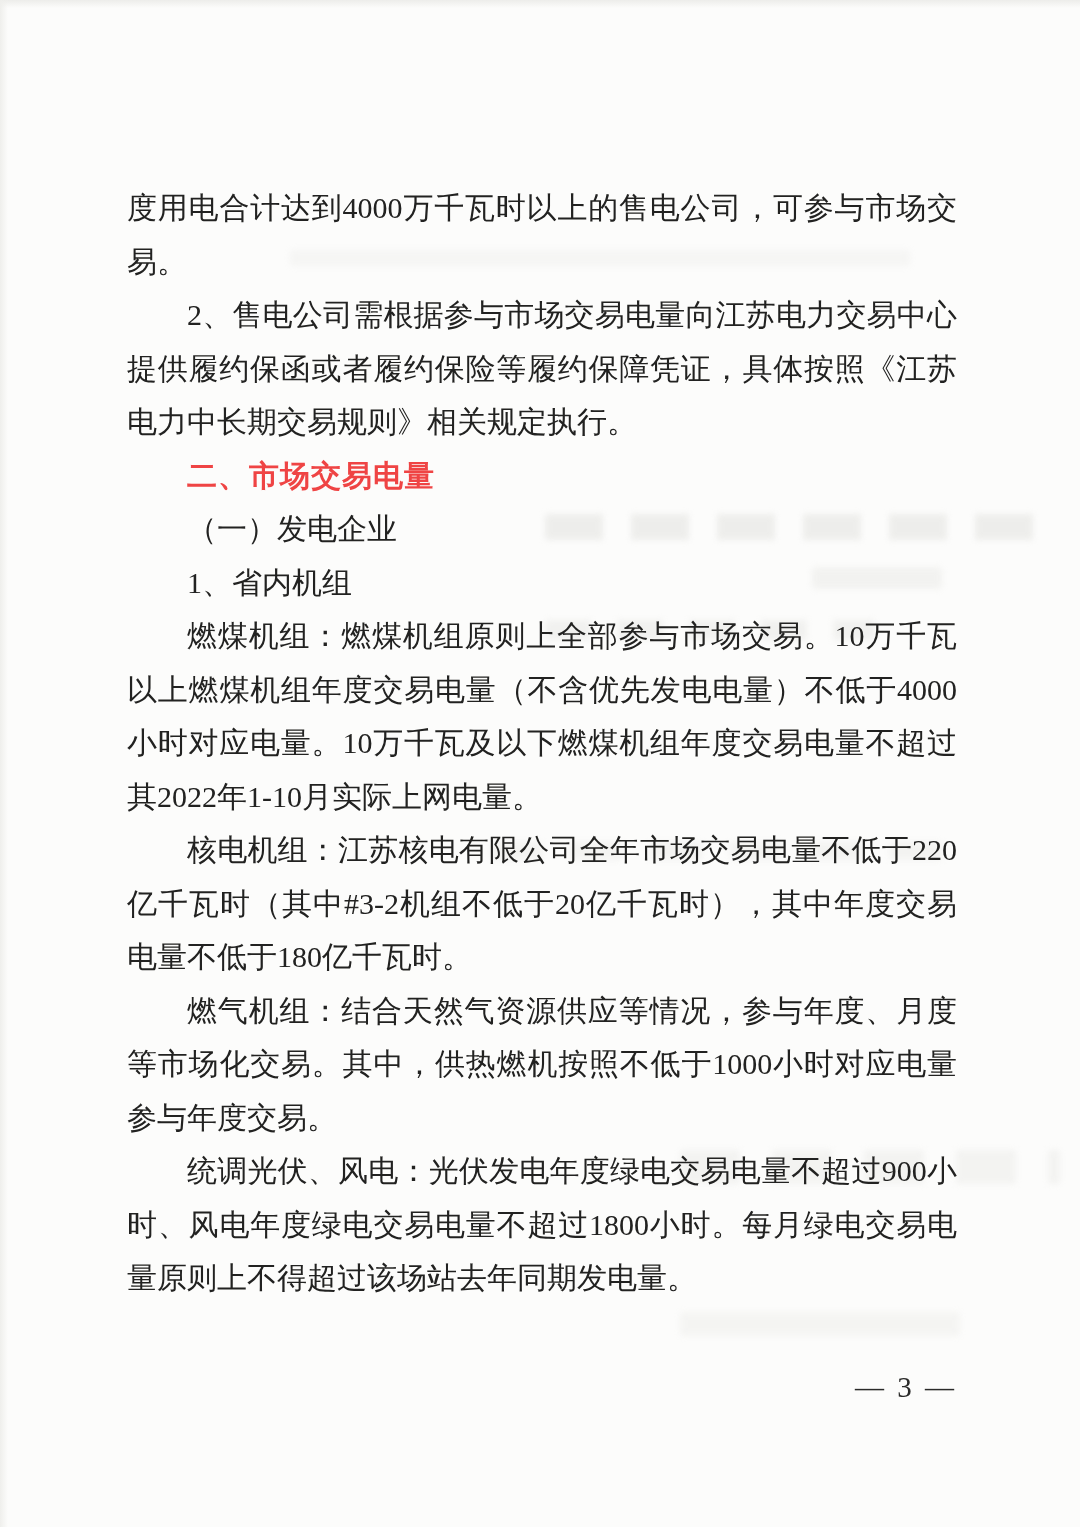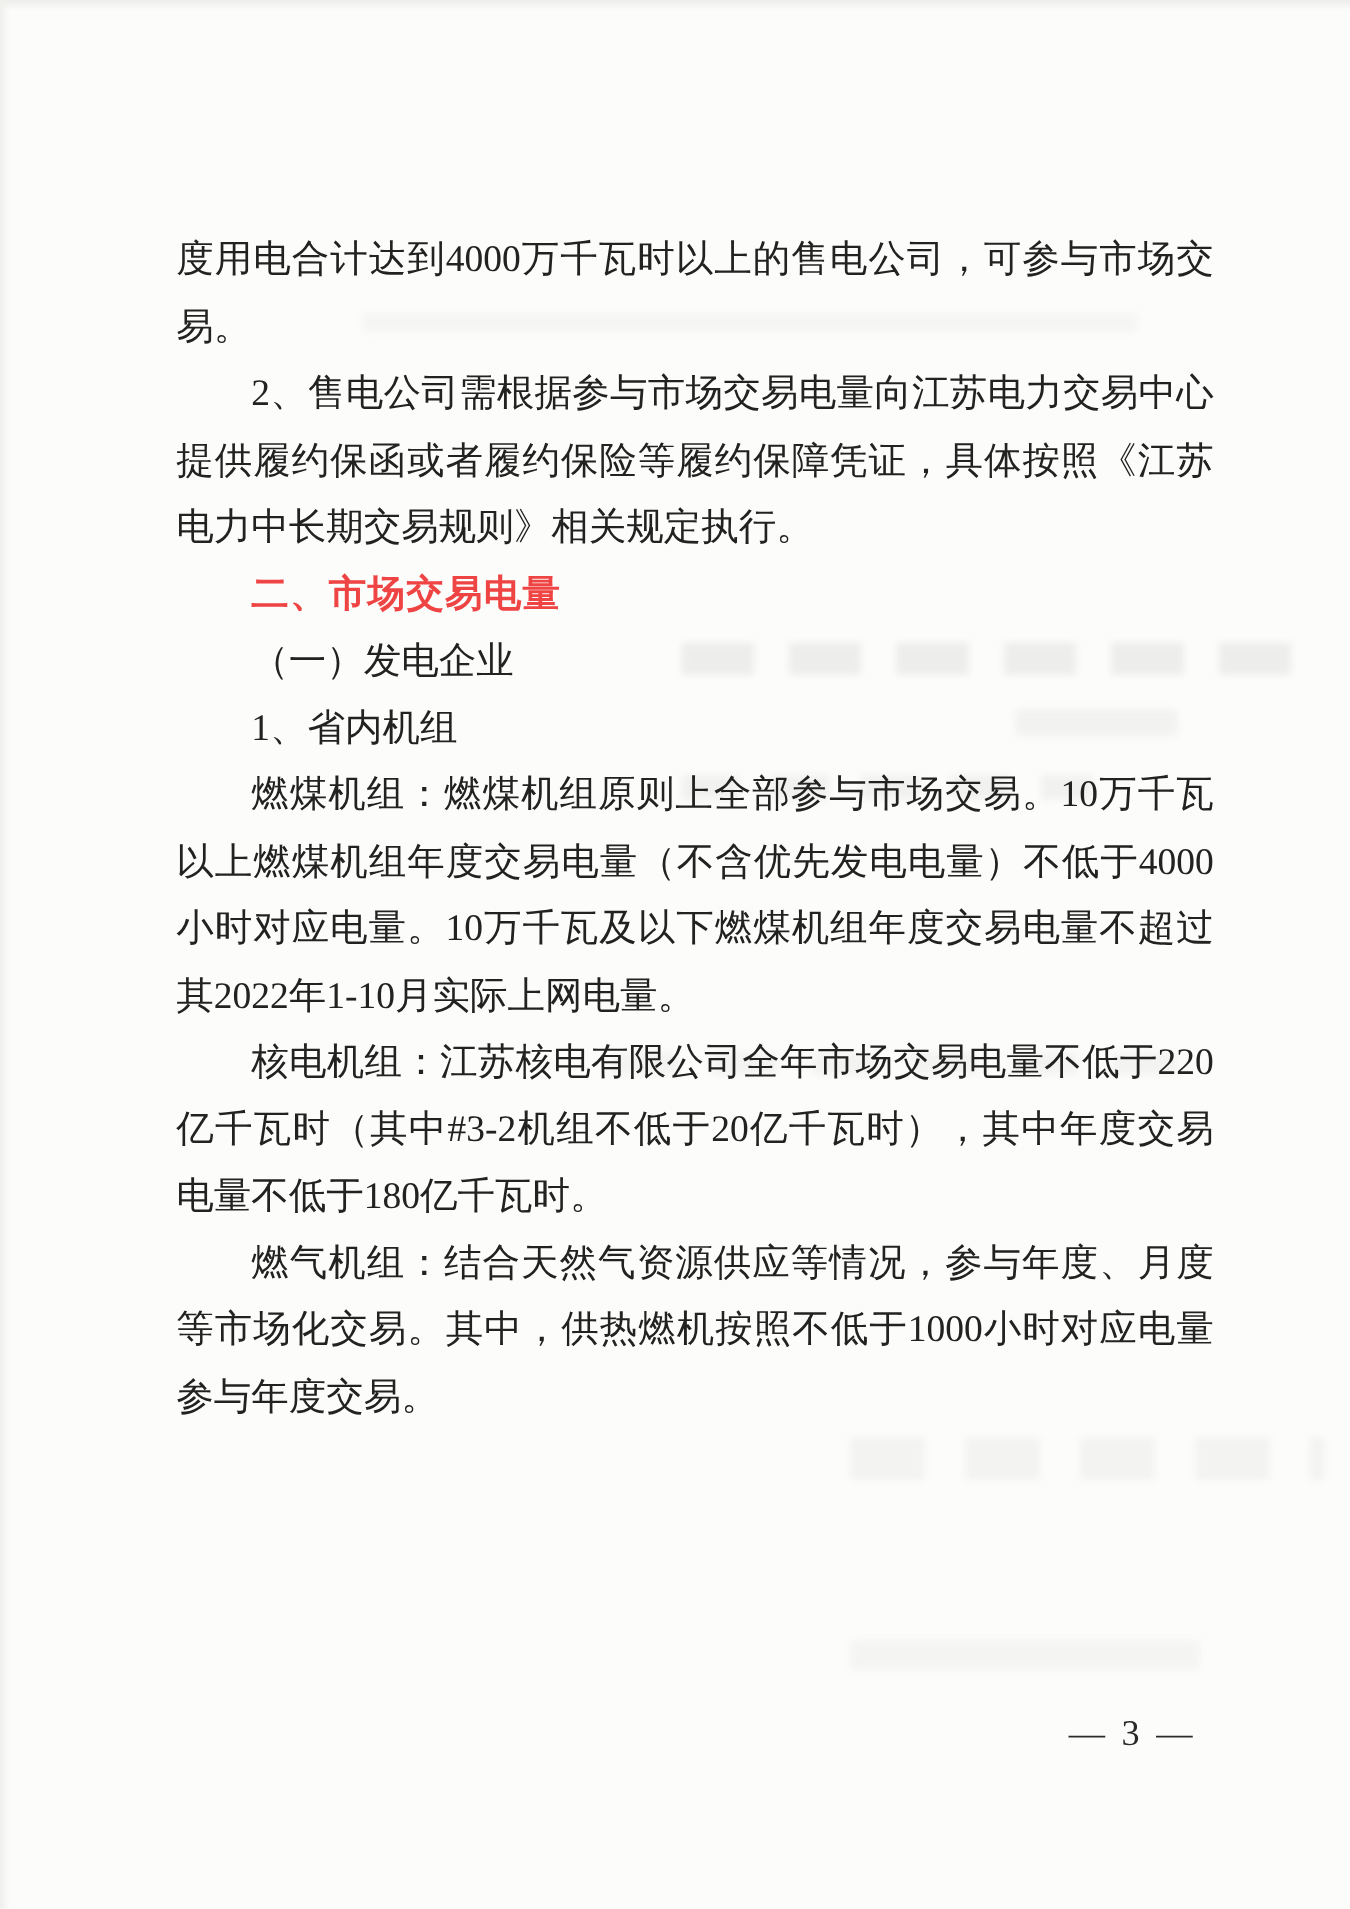--- a/index.html
+++ b/index.html
@@ -40,21 +40,21 @@
   .a3 { left: 545px; top: 620px;  width: 330px; height: 20px; opacity: 0.45;
         background: repeating-linear-gradient(90deg,#e4e4e1 0 46px, rgba(255,255,255,0) 46px 72px); }
   .a4 { left: 490px; top: 842px;  width: 460px; height: 18px; opacity: 0.40;
         background: repeating-linear-gradient(90deg,#e6e6e3 0 52px, rgba(255,255,255,0) 52px 80px); }
   .a5 { left: 680px; top: 1150px; width: 380px; height: 34px; opacity: 0.40;
         background: repeating-linear-gradient(90deg,#e6e6e3 0 60px, rgba(255,255,255,0) 60px 92px); }
   .a6 { left: 680px; top: 1312px; width: 280px; height: 24px; opacity: 0.35; }
 
   .text-block {
     position: absolute;
-    left: 141px;
+    left: 127px;
     top: 181px;
     width: 830px;
     font-family: "Liberation Serif", "DejaVu Serif", serif;
     font-size: 30px;
     line-height: 53.5px;
     color: #222221;
     text-align: justify;
   }
   .text-block p {
     margin: 0;
@@ -100,15 +100,16 @@
 
 <div class="text-block">
   <p class="body noindent">度用电合计达到4000万千瓦时以上的售电公司，可参与市场交易。</p>
   <p class="body">2、售电公司需根据参与市场交易电量向江苏电力交易中心提供履约保函或者履约保险等履约保障凭证，具体按照《江苏电力中长期交易规则》相关规定执行。</p>
   <p class="heading1">二、市场交易电量</p>
   <p class="heading2">（一）发电企业</p>
   <p class="body">1、省内机组</p>
   <p class="body">燃煤机组：燃煤机组原则上全部参与市场交易。10万千瓦以上燃煤机组年度交易电量（不含优先发电电量）不低于4000小时对应电量。10万千瓦及以下燃煤机组年度交易电量不超过其2022年1-10月实际上网电量。</p>
   <p class="body">核电机组：江苏核电有限公司全年市场交易电量不低于220亿千瓦时（其中#3-2机组不低于20亿千瓦时），其中年度交易电量不低于180亿千瓦时。</p>
   <p class="body">燃气机组：结合天然气资源供应等情况，参与年度、月度等市场化交易。其中，供热燃机按照不低于1000小时对应电量参与年度交易。</p>
+  <p class="body">统调光伏、风电：光伏发电年度绿电交易电量不超过900小时、风电年度绿电交易电量不超过1800小时。每月绿电交易电量原则上不得超过该场站去年同期发电量。</p>
 </div>
 
 <div class="page-number">— 3 —</div>
 
 </body></html>

